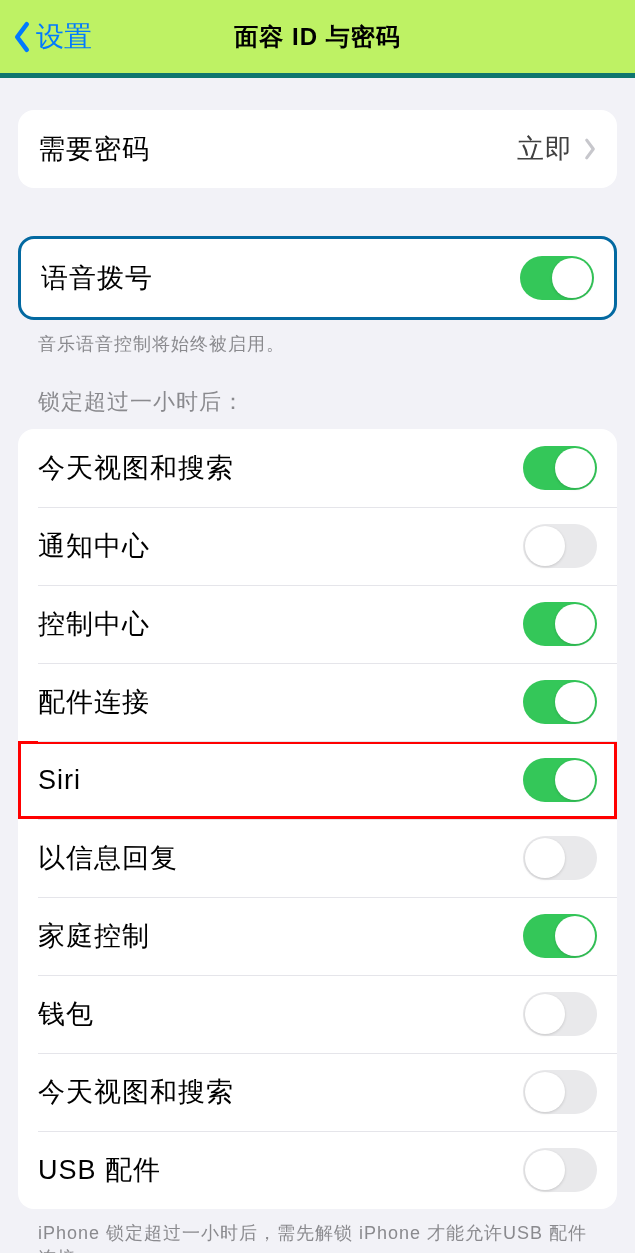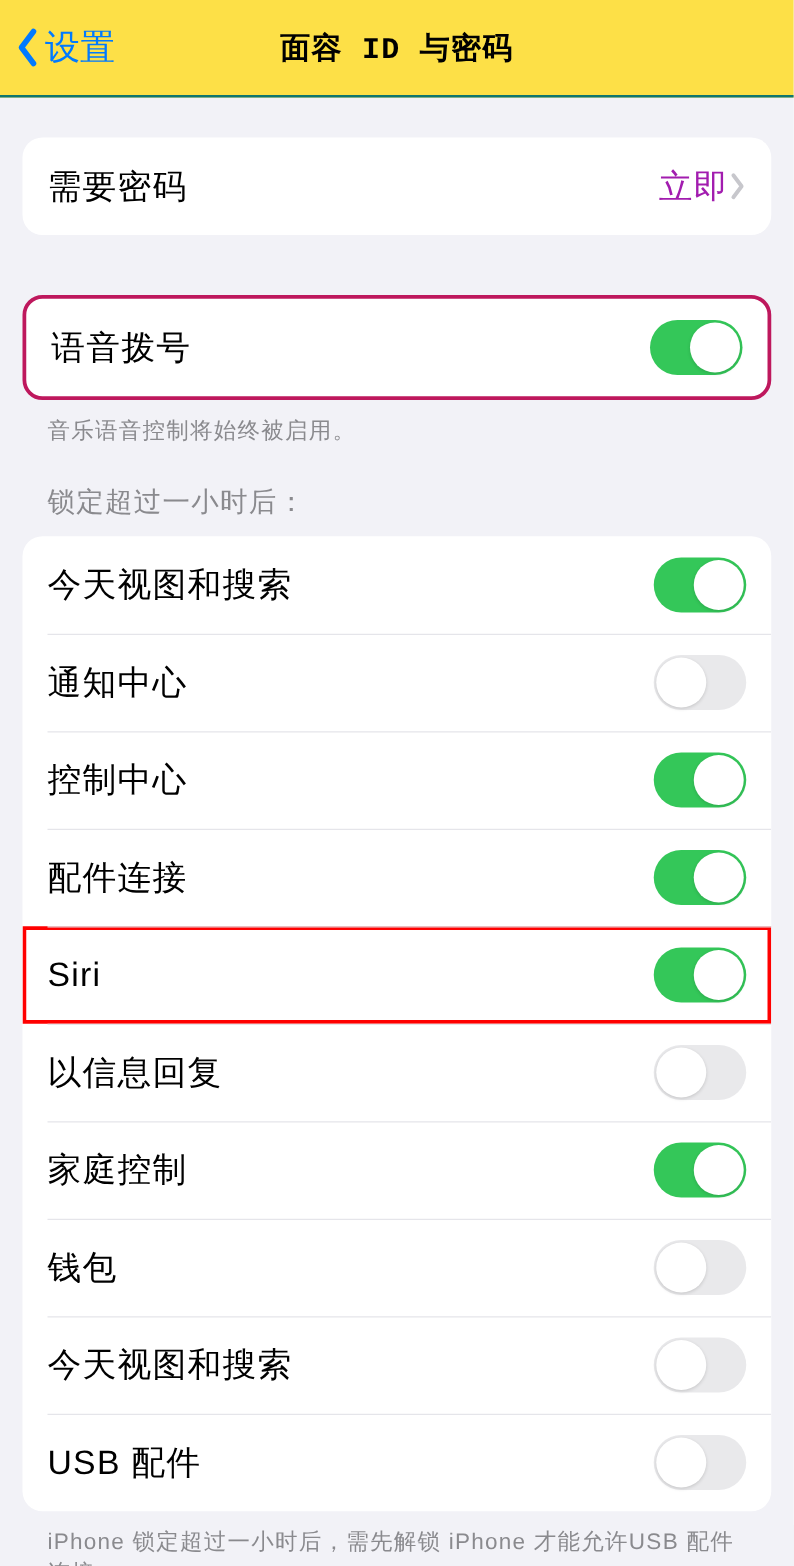--- a/index.html
+++ b/index.html
@@ -9,27 +9,26 @@
     }
     body {
       font-family: -apple-system, BlinkMacSystemFont, "PingFang SC", "Helvetica Neue", sans-serif;
       background: #f2f2f7;
       width: 635px;
       height: 1253px;
       overflow: hidden;
     }
     .nav-bar {
       height: 78px;
-      background: #fde047;
-      border-bottom: 2px solid #0f766e;
+      background: #bef264;
+      border-bottom: 5px solid #0f766e;
       display: flex;
       align-items: center;
       position: relative;
       padding: 0 12px;
-      font-family: Liberation Mono, monospace;
     }
     .back-button {
       display: flex;
       align-items: center;
       color: #007aff;
       cursor: pointer;
       z-index: 1;
     }
     .back-chevron {
       width: 20px;
@@ -78,21 +77,22 @@
       background: #e5e5ea;
     }
     .row-label {
       flex: 1;
       font-size: 27px;
       color: #000;
       letter-spacing: 1px;
     }
     .row-value {
       font-size: 27px;
-      color: #a21caf;
+      color: #404040;
+      margin-right: 10px;
       letter-spacing: 1px;
     }
     .chevron-right {
       width: 14px;
       height: 22px;
       flex-shrink: 0;
     }
     .toggle {
       width: 74px;
       height: 44px;
@@ -129,21 +129,21 @@
       letter-spacing: 1px;
       line-height: 1.4;
     }
     .section-header {
       font-size: 22px;
       color: #8a8a8e;
       padding: 30px 20px 12px 20px;
       letter-spacing: 1px;
     }
     .highlight-box {
-      border: 3px solid #be185d;
+      border: 3px solid #0369a1;
     }
   </style>
 </head>
 <body>
 
 <div class="nav-bar">
   <div class="back-button">
     <svg class="back-chevron" viewBox="0 0 12 20" fill="none" stroke="#007aff" stroke-width="2.8" stroke-linecap="round" stroke-linejoin="round">
       <polyline points="9,2 3,10 9,18"></polyline>
     </svg>

